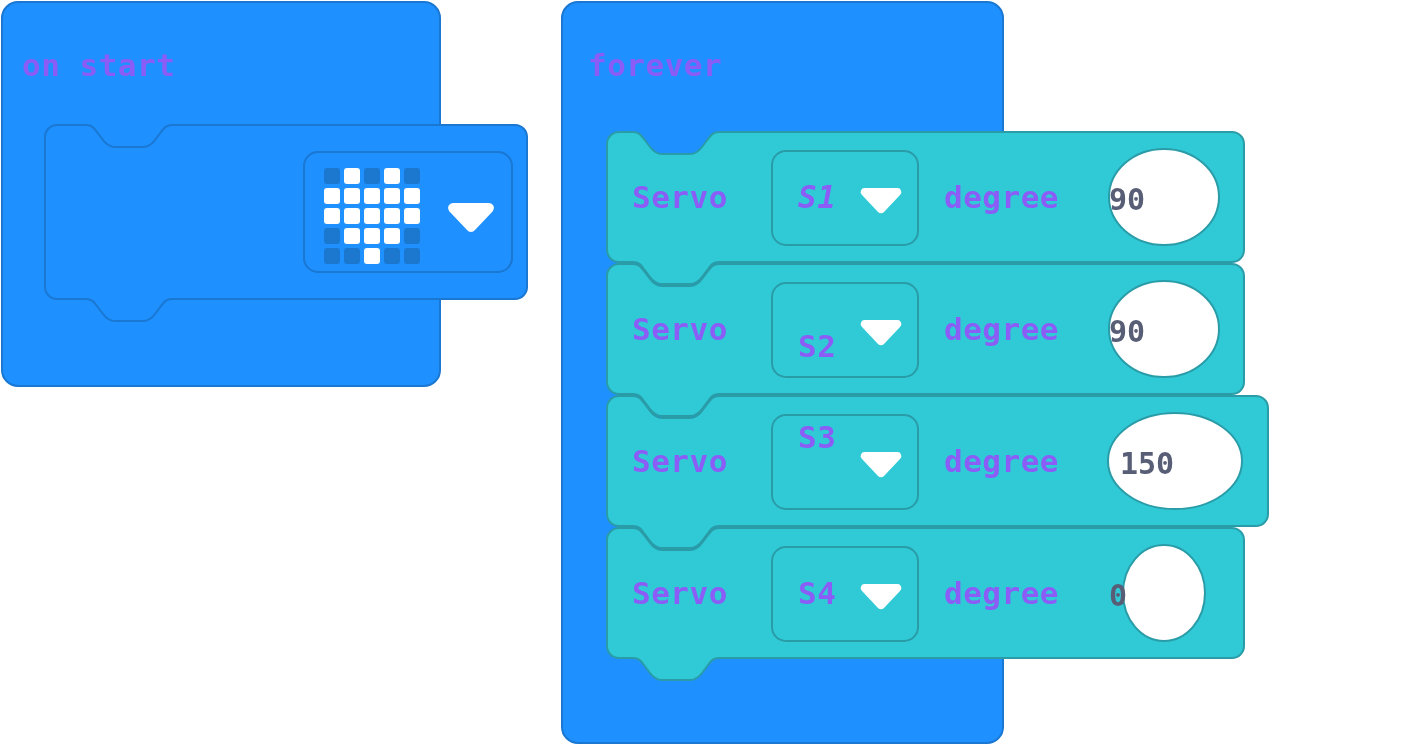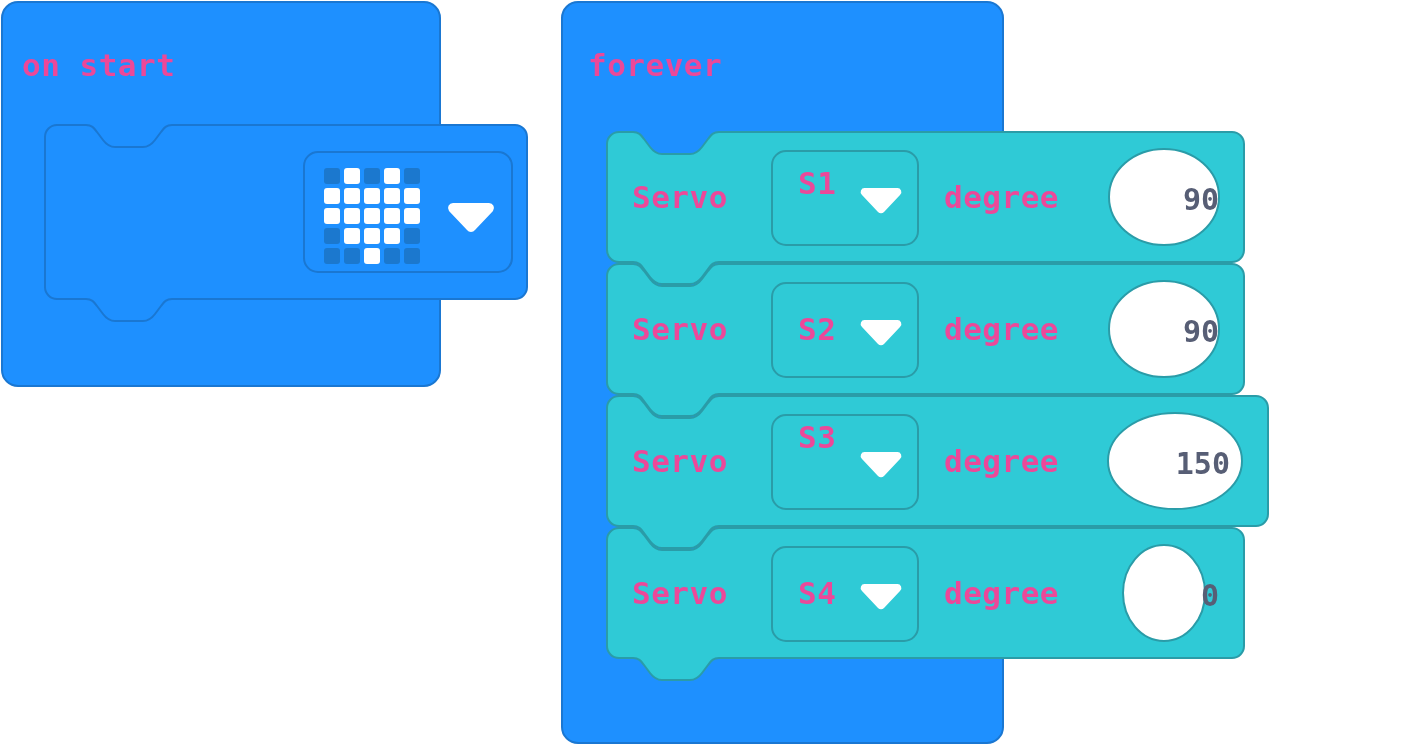--- a/index.html
+++ b/index.html
@@ -8,35 +8,35 @@
     width:1407px;height:748px;position:relative;overflow:hidden;
     font-family:"DejaVu Sans Mono","Liberation Mono",monospace;
   }
   .canvas{position:absolute;inset:0;}
   .blk{position:absolute;}
   .blk svg{display:block;overflow:visible;}
 
   
   .lbl{
     position:absolute;
-    color:#ec4899;
+    color:#8b5cf6;
     font-family:"DejaVu Sans Mono","Liberation Mono",monospace;
     font-weight:700;
     white-space:nowrap;
     letter-spacing:0.5px;
     -webkit-font-smoothing:antialiased;
     pointer-events:none;
   }
   .hatlbl{font-size:31px;line-height:31px;}
   .bodylbl{font-size:31px;line-height:31px;}
   .fieldlbl{font-size:31px;line-height:31px;}
   .numlbl{
     position:absolute;color:#575e75;font-weight:700;font-size:30px;
     font-family:"DejaVu Sans Mono","Liberation Mono",monospace;
-    white-space:nowrap;text-align:right;
+    white-space:nowrap;text-align:left;
   }
 
   
   .ledgrid{
     position:absolute;
     display:grid;
     grid-template-columns:repeat(5,16px);
     grid-template-rows:repeat(5,16px);
     gap:4px;
   }
@@ -149,42 +149,42 @@
         V119 a12,12 0 0 1 -12,12
         H113 c-6,0 -8,3 -11,7 l-6,8 c-3,4 -6,7 -12,7
         H56 c-6,0 -9,-3 -12,-7 l-6,-8 c-3,-4 -5,-7 -11,-7
         H13 a12,12 0 0 1 -12,-12 Z" fill="#2fcad6" stroke="#2a9ca8" stroke-width="2" stroke-linejoin="round"></path>
       <rect x="166" y="20" width="146" height="94" rx="14" ry="14" fill="#2fcad6" stroke="#2a9ca8" stroke-width="2"></rect>
       <path d="M259,57 h32 a4,4 0 0 1 3,7 l-16,17 a4,4 0 0 1 -6,0 l-16,-17 a4,4 0 0 1 3,-7 Z" fill="#ffffff"></path>
       <ellipse cx="558" cy="66" rx="55" ry="48" fill="#ffffff" stroke="#2a9ca8" stroke-width="2"></ellipse>
     </svg>
   </div>
   <div class="lbl bodylbl" style="left:632px;top:182px;">Servo</div>
-  <div class="lbl fieldlbl" style="left:798px;top:168px;">S1</div>
+  <div class="lbl fieldlbl" style="left:798px;top:182px;font-style:italic;">S1</div>
   <div class="lbl bodylbl" style="left:944px;top:182px;">degree</div>
   <div class="numlbl" style="left:1109px;top:182px;width:110px;">90</div>
 
   <div class="blk" style="left:606px;top:263px;">
     <svg width="660" height="136" viewBox="0 0 660 136" xmlns="http://www.w3.org/2000/svg">
       <path d="
         M1,13 a12,12 0 0 1 12,-12
         H27 c6,0 8,3 11,7 l6,8 c3,4 6,7 12,7
         h28 c6,0 9,-3 12,-7 l6,-8 c3,-4 5,-7 11,-7
         H626 a12,12 0 0 1 12,12
         V119 a12,12 0 0 1 -12,12
         H113 c-6,0 -8,3 -11,7 l-6,8 c-3,4 -6,7 -12,7
         H56 c-6,0 -9,-3 -12,-7 l-6,-8 c-3,-4 -5,-7 -11,-7
         H13 a12,12 0 0 1 -12,-12 Z" fill="#2fcad6" stroke="#2a9ca8" stroke-width="2" stroke-linejoin="round"></path>
       <rect x="166" y="20" width="146" height="94" rx="14" ry="14" fill="#2fcad6" stroke="#2a9ca8" stroke-width="2"></rect>
       <path d="M259,57 h32 a4,4 0 0 1 3,7 l-16,17 a4,4 0 0 1 -6,0 l-16,-17 a4,4 0 0 1 3,-7 Z" fill="#ffffff"></path>
       <ellipse cx="558" cy="66" rx="55" ry="48" fill="#ffffff" stroke="#2a9ca8" stroke-width="2"></ellipse>
     </svg>
   </div>
   <div class="lbl bodylbl" style="left:632px;top:314px;">Servo</div>
-  <div class="lbl fieldlbl" style="left:798px;top:314px;">S2</div>
+  <div class="lbl fieldlbl" style="left:798px;top:331px;">S2</div>
   <div class="lbl bodylbl" style="left:944px;top:314px;">degree</div>
   <div class="numlbl" style="left:1109px;top:314px;width:110px;">90</div>
 
   <div class="blk" style="left:606px;top:395px;">
     <svg width="690" height="136" viewBox="0 0 690 136" xmlns="http://www.w3.org/2000/svg">
       <path d="
         M1,13 a12,12 0 0 1 12,-12
         H27 c6,0 8,3 11,7 l6,8 c3,4 6,7 12,7
         h28 c6,0 9,-3 12,-7 l6,-8 c3,-4 5,-7 11,-7
         H650 a12,12 0 0 1 12,12

